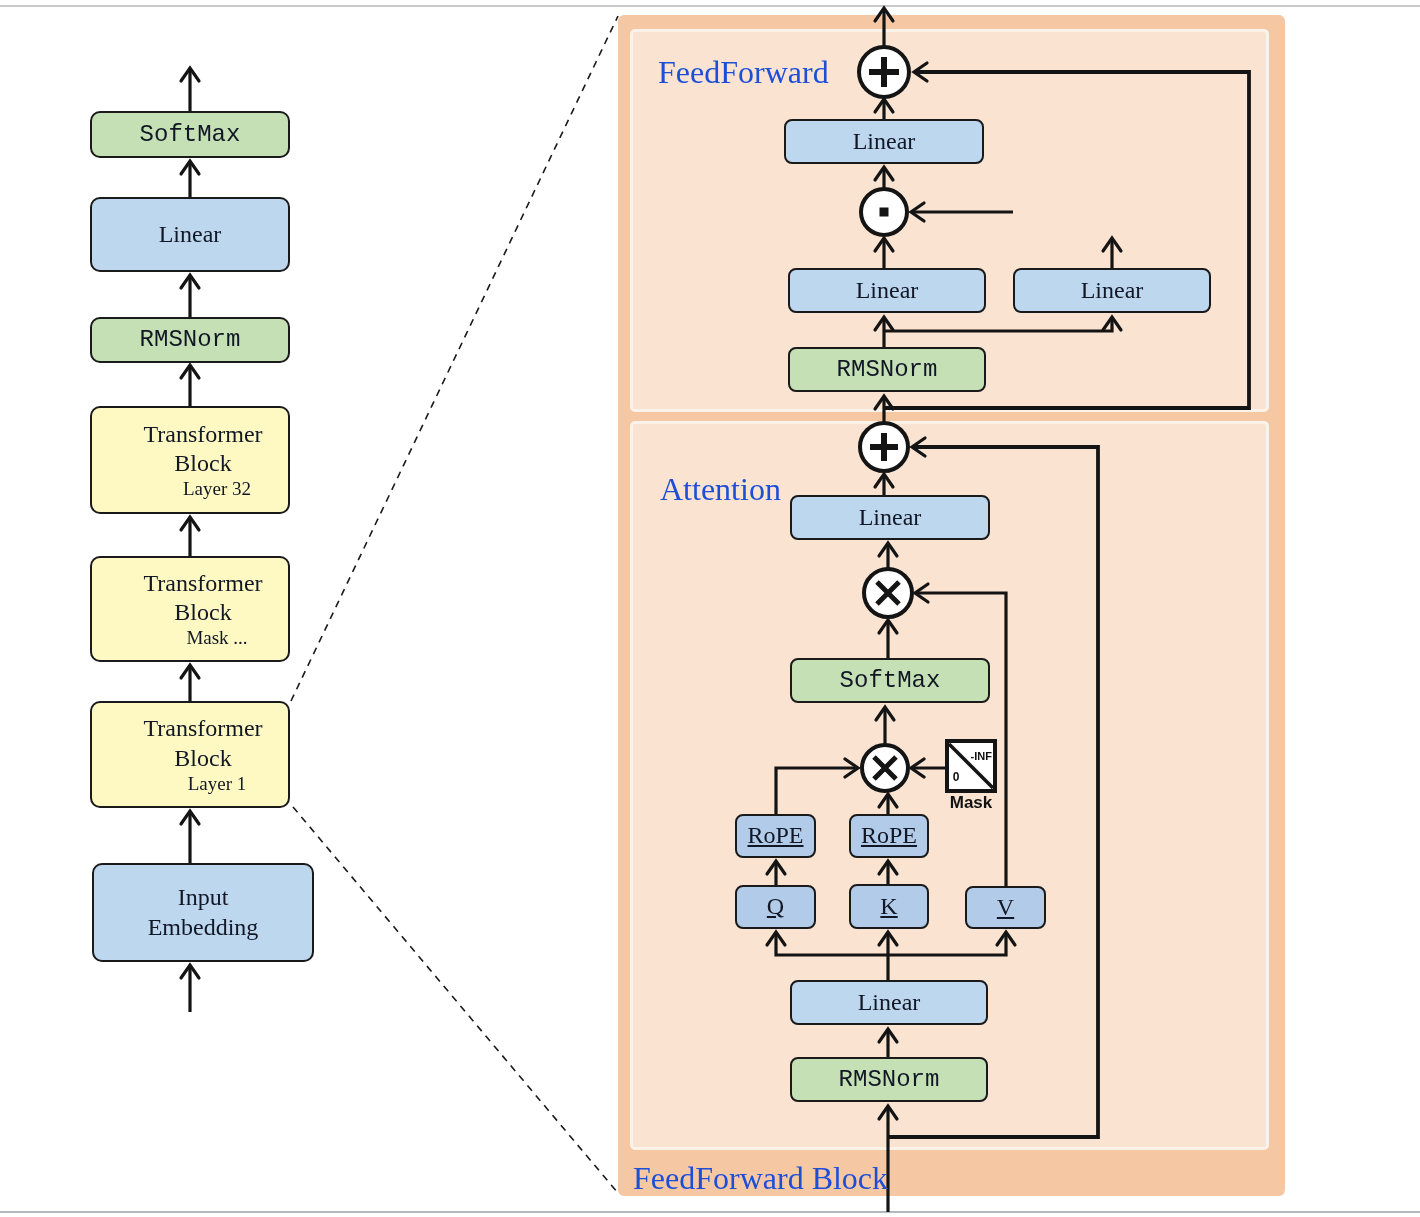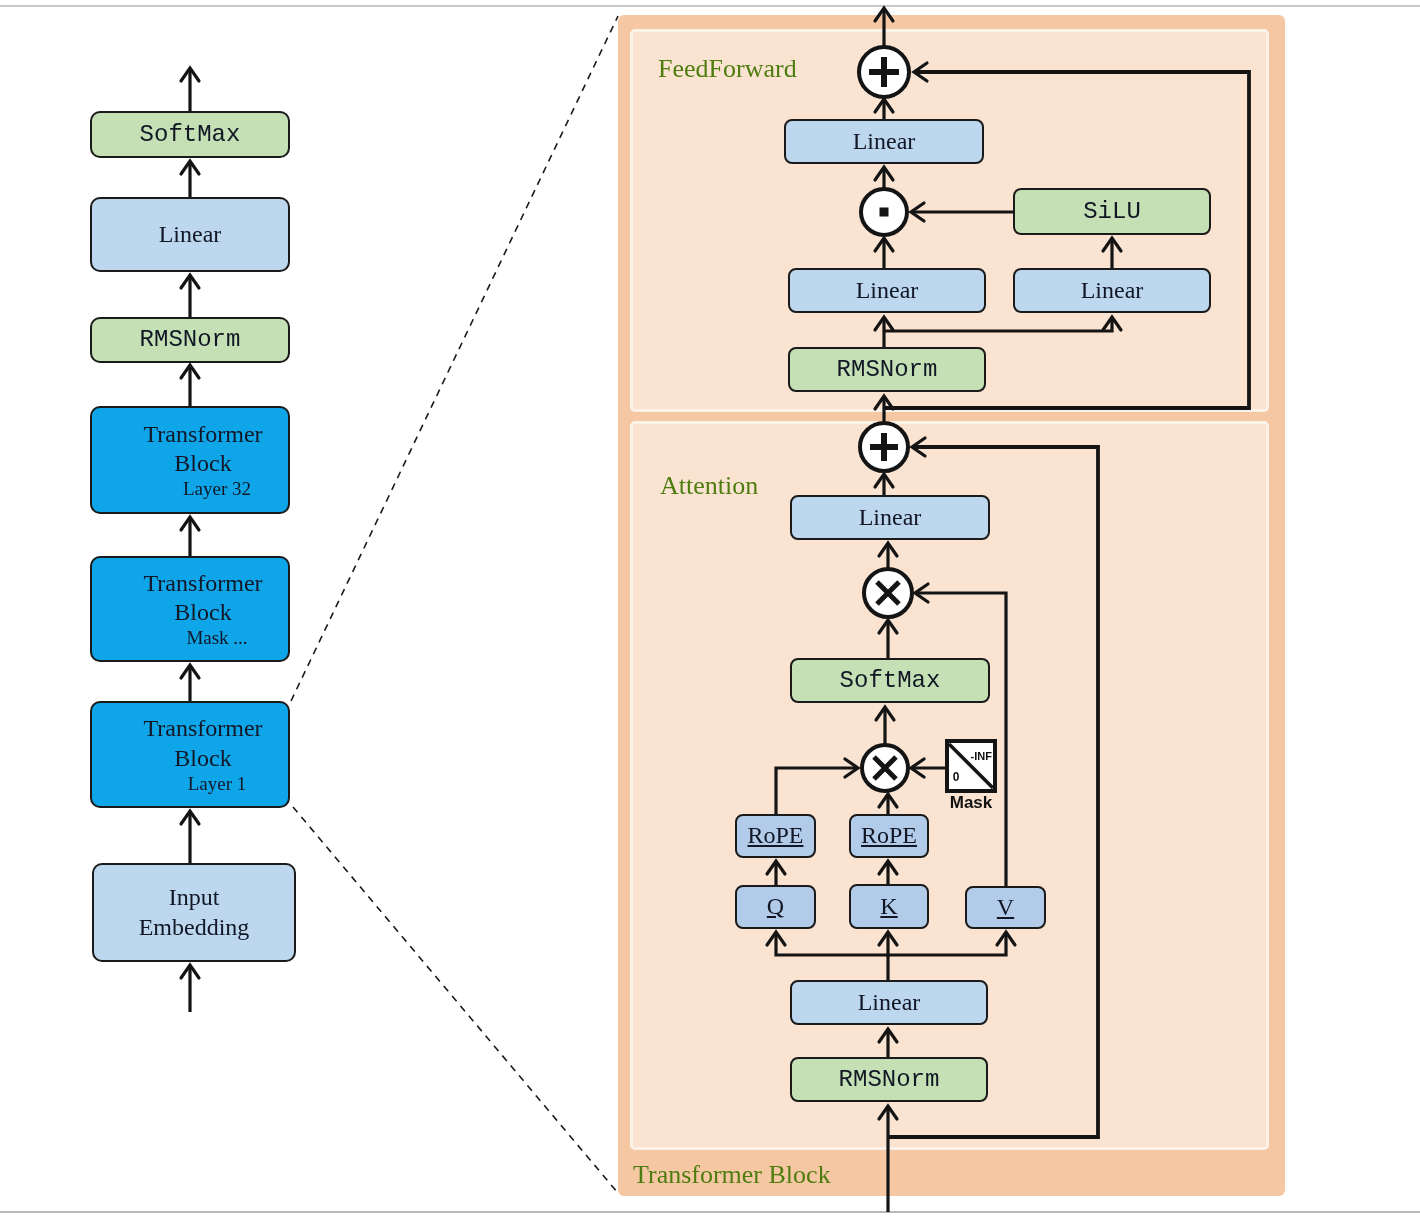--- a/index.html
+++ b/index.html
@@ -13,23 +13,23 @@
   .panel.inner{background:#fae3d1;border:3px solid #fbf2ea;border-radius:5px;}
   .box{
     position:absolute;box-sizing:border-box;border:2.5px solid #1a1a1a;border-radius:10px;
     display:flex;flex-direction:column;align-items:center;justify-content:center;
     color:#121726;font-size:24px;line-height:1.22;text-align:center;
   }
   .box.small{border-radius:8px;}
   .green{background:#c5e0b4;font-family:Liberation Mono, monospace;}
   .blue{background:#bdd7ee;text-align:center;}
   .blue2{background:#b1cbe9;text-decoration:underline;}
-  .orange{background:#0ea5e9;padding-left:26px;}
+  .orange{background:#fef9c3;padding-left:26px;}
   .box .sub{font-size:19px;line-height:1.15;margin-left:28px;}
-  .seclabel{position:absolute;color:#4d7c0f;font-size:26px;white-space:nowrap;font-family:Liberation Serif, serif;}
+  .seclabel{position:absolute;color:#1d4ed8;font-size:32px;white-space:nowrap;font-family:Liberation Serif, serif;}
   svg.wires{position:absolute;left:0;top:0;}
   .masktext{font-family:"Liberation Sans", sans-serif;font-weight:700;fill:#111;}
 </style>
 </head>
 <body>
 
 <div class="canvas">
 
   <div class="hairline" style="top:5px;background:#c8c8c8;"></div>
   <div class="hairline" style="top:1211px;background:#b5b9bc;"></div>
@@ -142,34 +142,31 @@
   <div class="box orange" style="left:90px;top:556px;width:200px;height:106px;">
     <span>Transformer</span>
     <span>Block</span>
     <span class="sub">Mask ...</span>
   </div>
   <div class="box orange" style="left:90px;top:701px;width:200px;height:107px;">
     <span>Transformer</span>
     <span>Block</span>
     <span class="sub">Layer 1</span>
   </div>
-  <div class="box blue" style="left:92px;top:863px;width:204px;height:99px;">
+  <div class="box blue" style="left:92px;top:863px;width:222px;height:99px;">
     <span>Input</span>
     <span>Embedding</span>
   </div>
 
   <div class="seclabel" style="left:658px;top:54px;">FeedForward</div>
   <div class="seclabel" style="left:660px;top:471px;">Attention</div>
-  <div class="seclabel" style="left:633px;top:1160px;">Transformer Block</div>
+  <div class="seclabel" style="left:633px;top:1160px;">FeedForward Block</div>
 
   <div class="box blue small" style="left:784px;top:119px;width:200px;height:45px;">
     <span>Linear</span>
-  </div>
-  <div class="box green small" style="left:1013px;top:188px;width:198px;height:47px;">
-    <span>SiLU</span>
   </div>
   <div class="box blue small" style="left:788px;top:268px;width:198px;height:45px;">
     <span>Linear</span>
   </div>
   <div class="box blue small" style="left:1013px;top:268px;width:198px;height:45px;">
     <span>Linear</span>
   </div>
   <div class="box green small" style="left:788px;top:347px;width:198px;height:45px;">
     <span>RMSNorm</span>
   </div>

